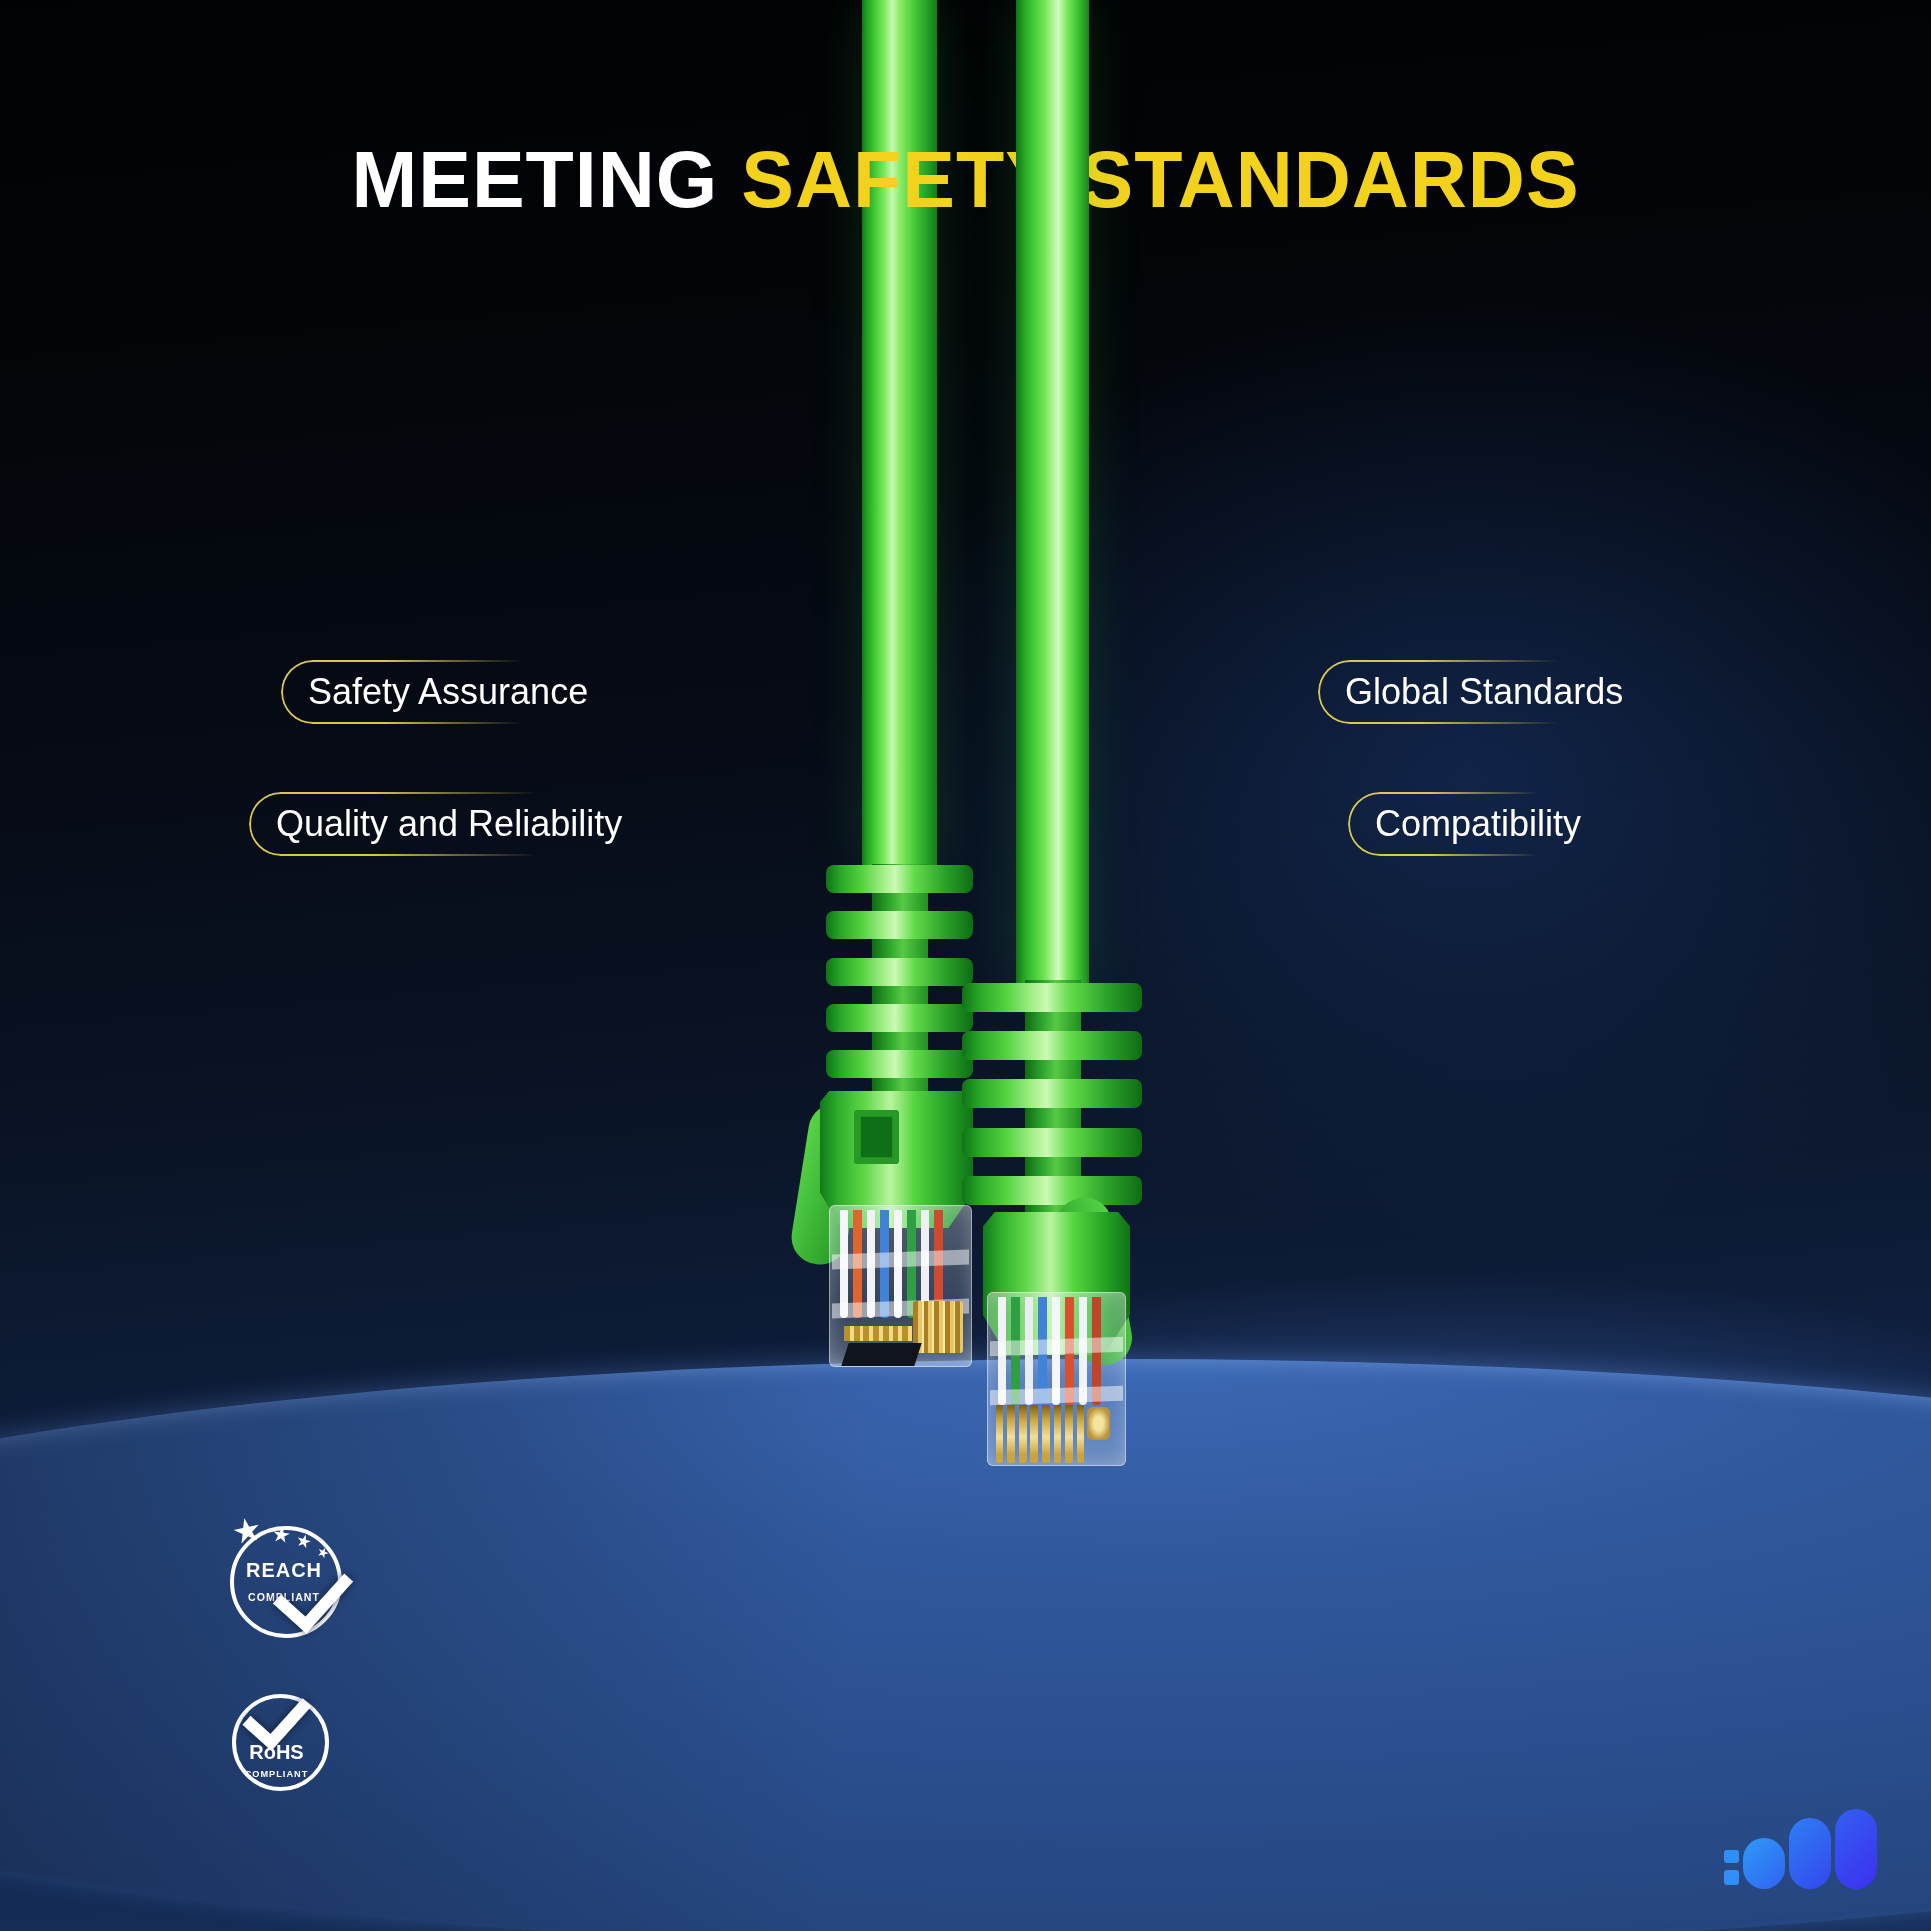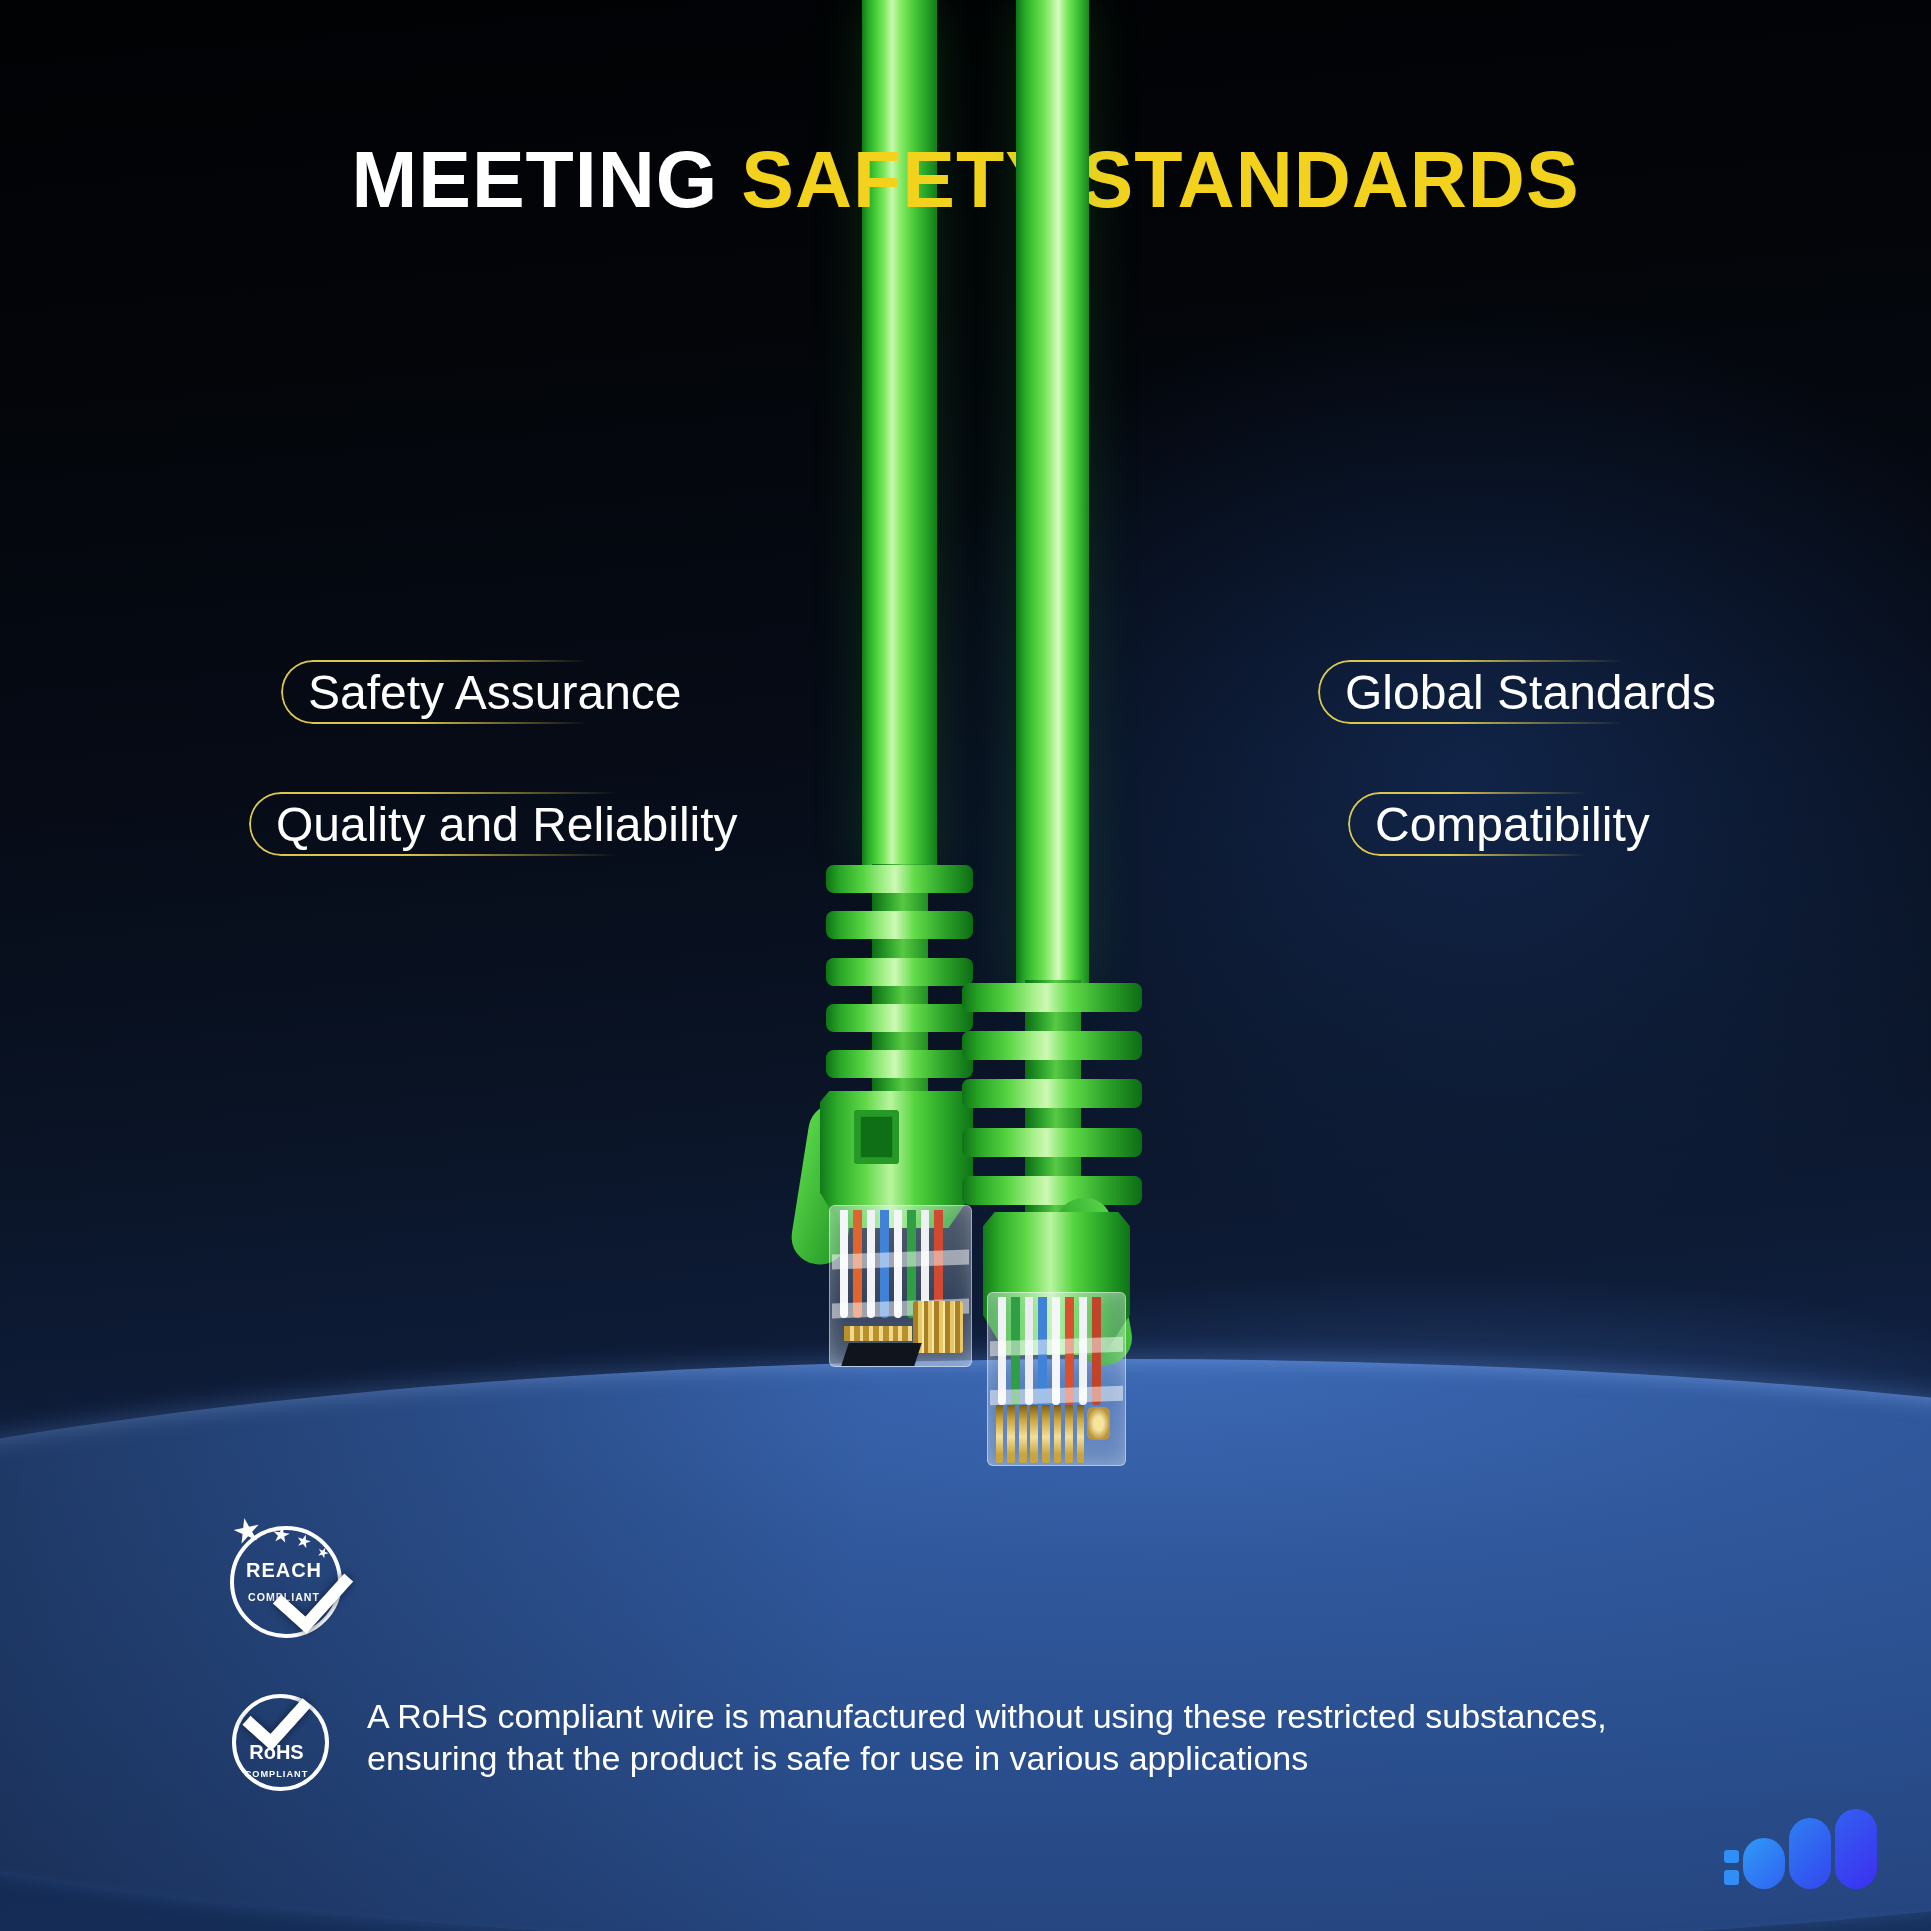--- a/index.html
+++ b/index.html
@@ -85,21 +85,21 @@
   .dark-slot{position:absolute;left:15.4px;bottom:0;width:73px;height:23px;background:#10141c;
     transform:skewX(-18deg);}
   .pins{position:absolute;left:7.7px;bottom:1.9px;height:58px;display:flex;gap:3.9px;}
   .pin{width:7.7px;height:100%;border-radius:0 0 1.9px 1.9px;
     background:linear-gradient(180deg,#7c5f16,#caa53e 25%,#f2df9a 55%,#caa53e 85%);}
   .gold-nut{position:absolute;right:15.4px;bottom:25px;width:23px;height:33px;border-radius:5.8px;
     background:radial-gradient(#f4e49c 30%,#b9923a 70%);}
 
   
   .label{position:absolute;height:64px;display:flex;align-items:center;z-index:5;
-    padding:0 39px 0 27px;color:#fff;font-size:48px;white-space:nowrap;}
+    padding:0 39px 0 27px;color:#fff;font-size:36px;white-space:nowrap;}
   .label::before{content:'';position:absolute;inset:0;border:2.9px solid #d9c64e;
     border-radius:32px;
     -webkit-mask:linear-gradient(90deg,#000 30%,transparent 70%);
             mask:linear-gradient(90deg,#000 30%,transparent 70%);}
   .lab-safety{left:281px;top:660px;}
   .lab-quality{left:249px;top:792px;text-align:right;}
   .lab-global{left:1318px;top:660px;}
   .lab-compat{left:1348px;top:792px;}
 
   
@@ -244,22 +244,20 @@
     <div class="check"></div>
   </div>
 
   <div class="badge rohs-badge">
     <div class="b-circle"></div>
     <div class="check"></div>
     <div class="b-title">RoHS</div>
     <div class="b-sub">COMPLIANT</div>
   </div>
 
-  <div class="para para-rohs">A RoHS compliant wire is manufactured without using these restricted substances,
-ensuring that the product is safe for use in various applications</div>
 
   <div class="logo">
     <div class="dot d1"></div>
     <div class="dot d2"></div>
     <div class="bar lb1"></div>
     <div class="bar lb2"></div>
     <div class="bar lb3"></div>
   </div>
 
 </div>

